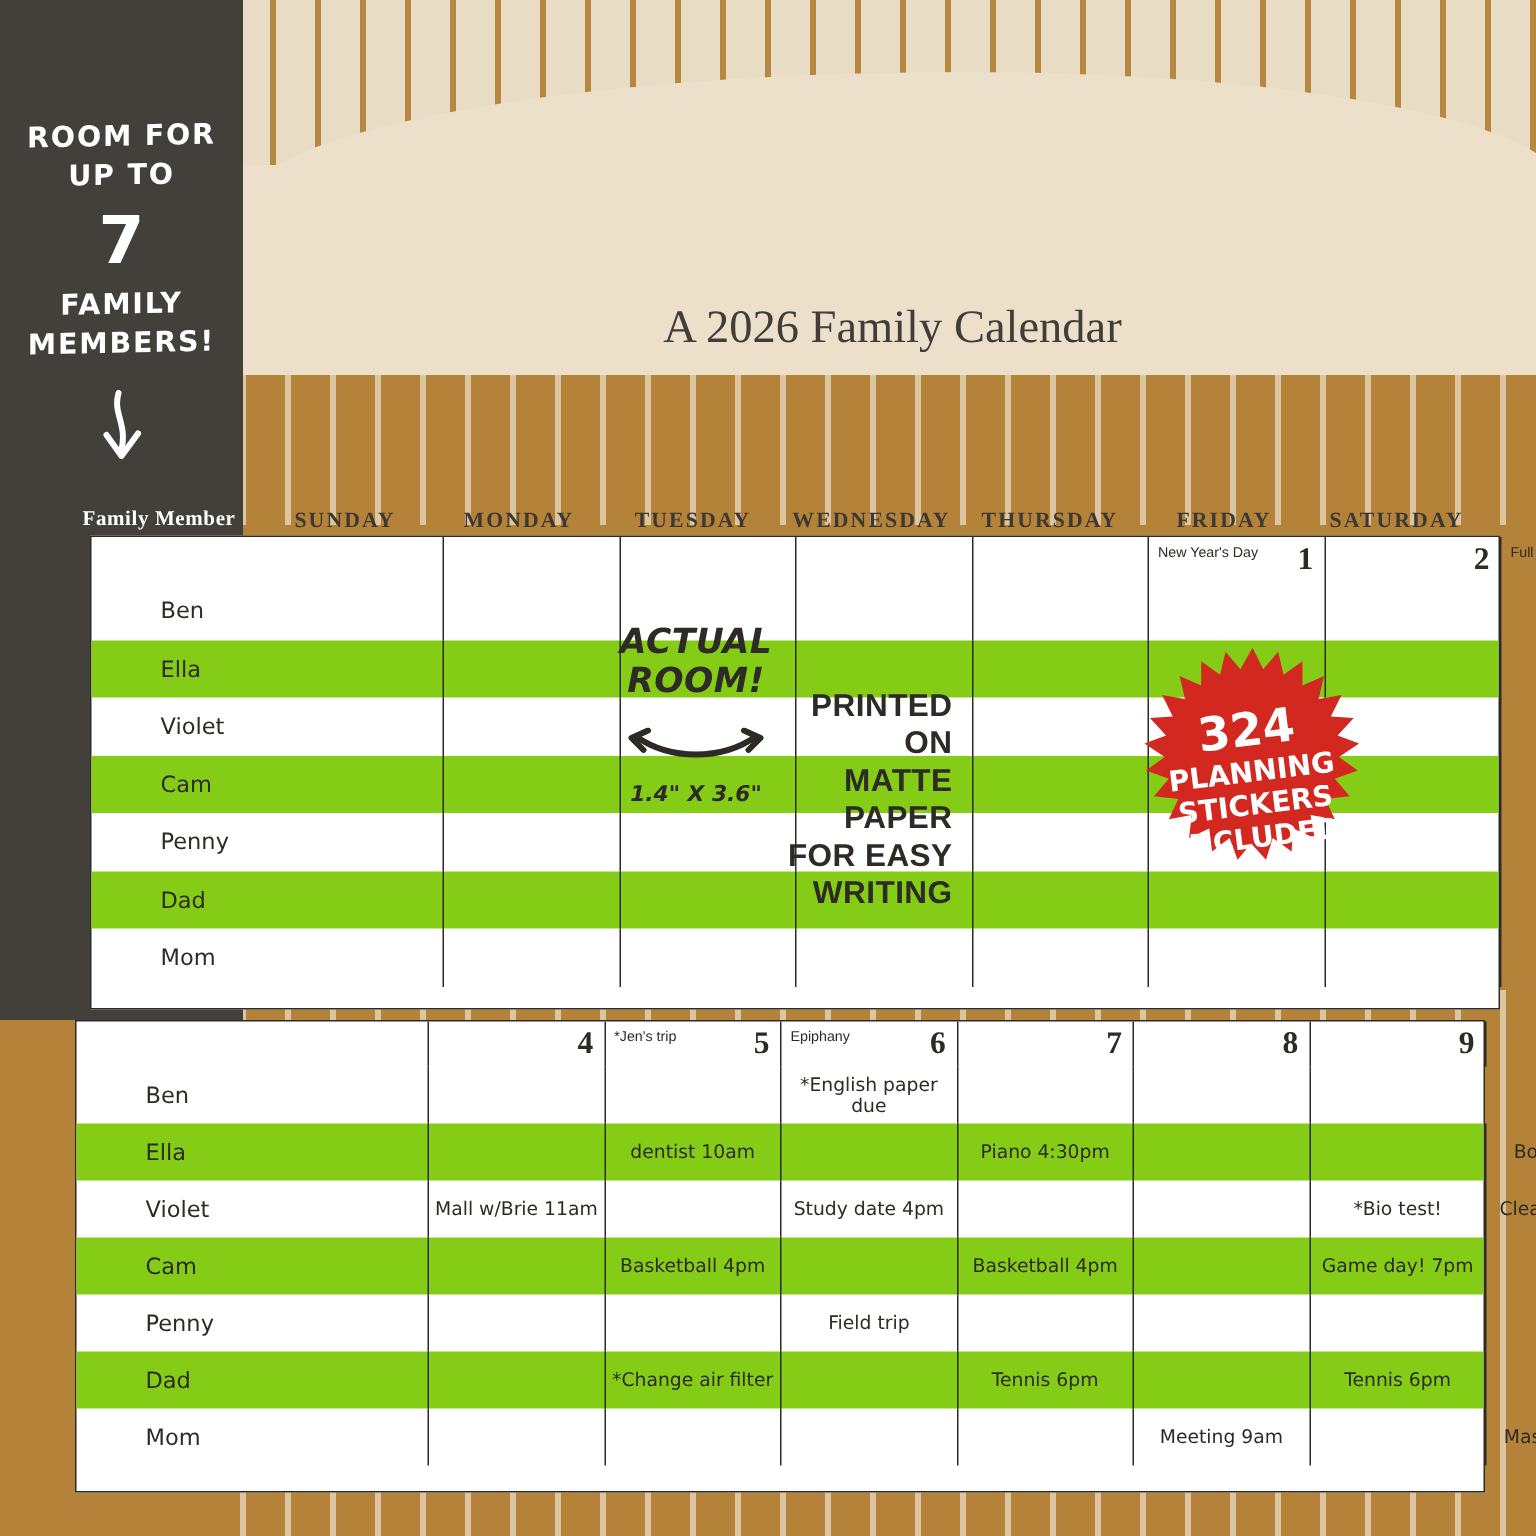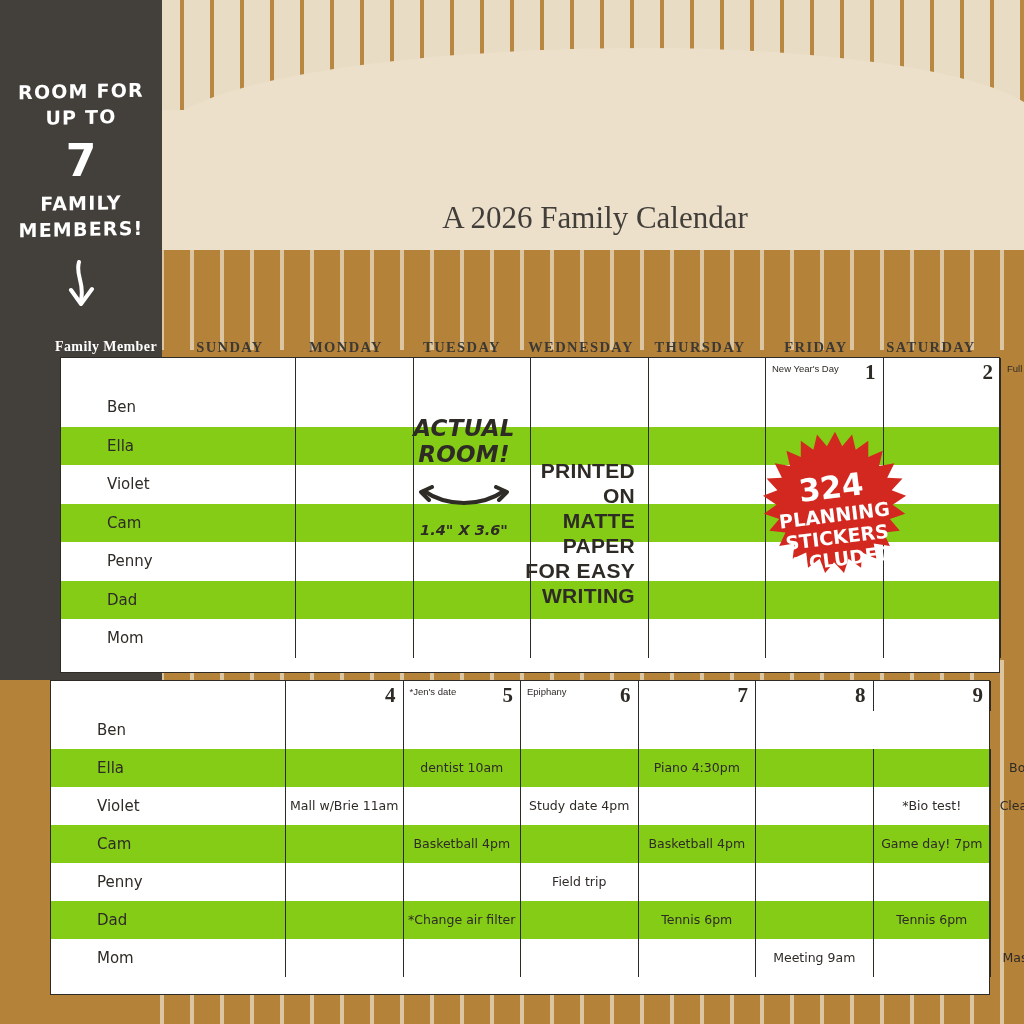--- a/index.html
+++ b/index.html
@@ -550,21 +550,21 @@
   </div>
 
   <div class="grid" id="grid-week2">
     <div class="row daterow">
       <div class="cell namecol"></div>
       <div class="cell daycol">
         <span class="date-note"></span>
         <span class="date-num">4</span>
       </div>
       <div class="cell daycol">
-        <span class="date-note">*Jen's date</span>
+        <span class="date-note">*Jen's trip</span>
         <span class="date-num">5</span>
       </div>
       <div class="cell daycol">
         <span class="date-note">Epiphany</span>
         <span class="date-num">6</span>
       </div>
       <div class="cell daycol">
         <span class="date-note"></span>
         <span class="date-num">7</span>
       </div>
@@ -584,20 +584,23 @@
 
     <div class="row memrow">
       <div class="cell namecol">
           <span class="mem-label">Ben</span>
         </div>
       <div class="cell daycol">
           <span class="evt"></span>
         </div>
       <div class="cell daycol">
           <span class="evt"></span>
+        </div>
+      <div class="cell daycol">
+          <span class="evt">*English paper due</span>
         </div>
       <div class="cell daycol">
           <span class="evt"></span>
         </div>
       <div class="cell daycol">
           <span class="evt"></span>
         </div>
       <div class="cell daycol">
           <span class="evt"></span>
         </div>

